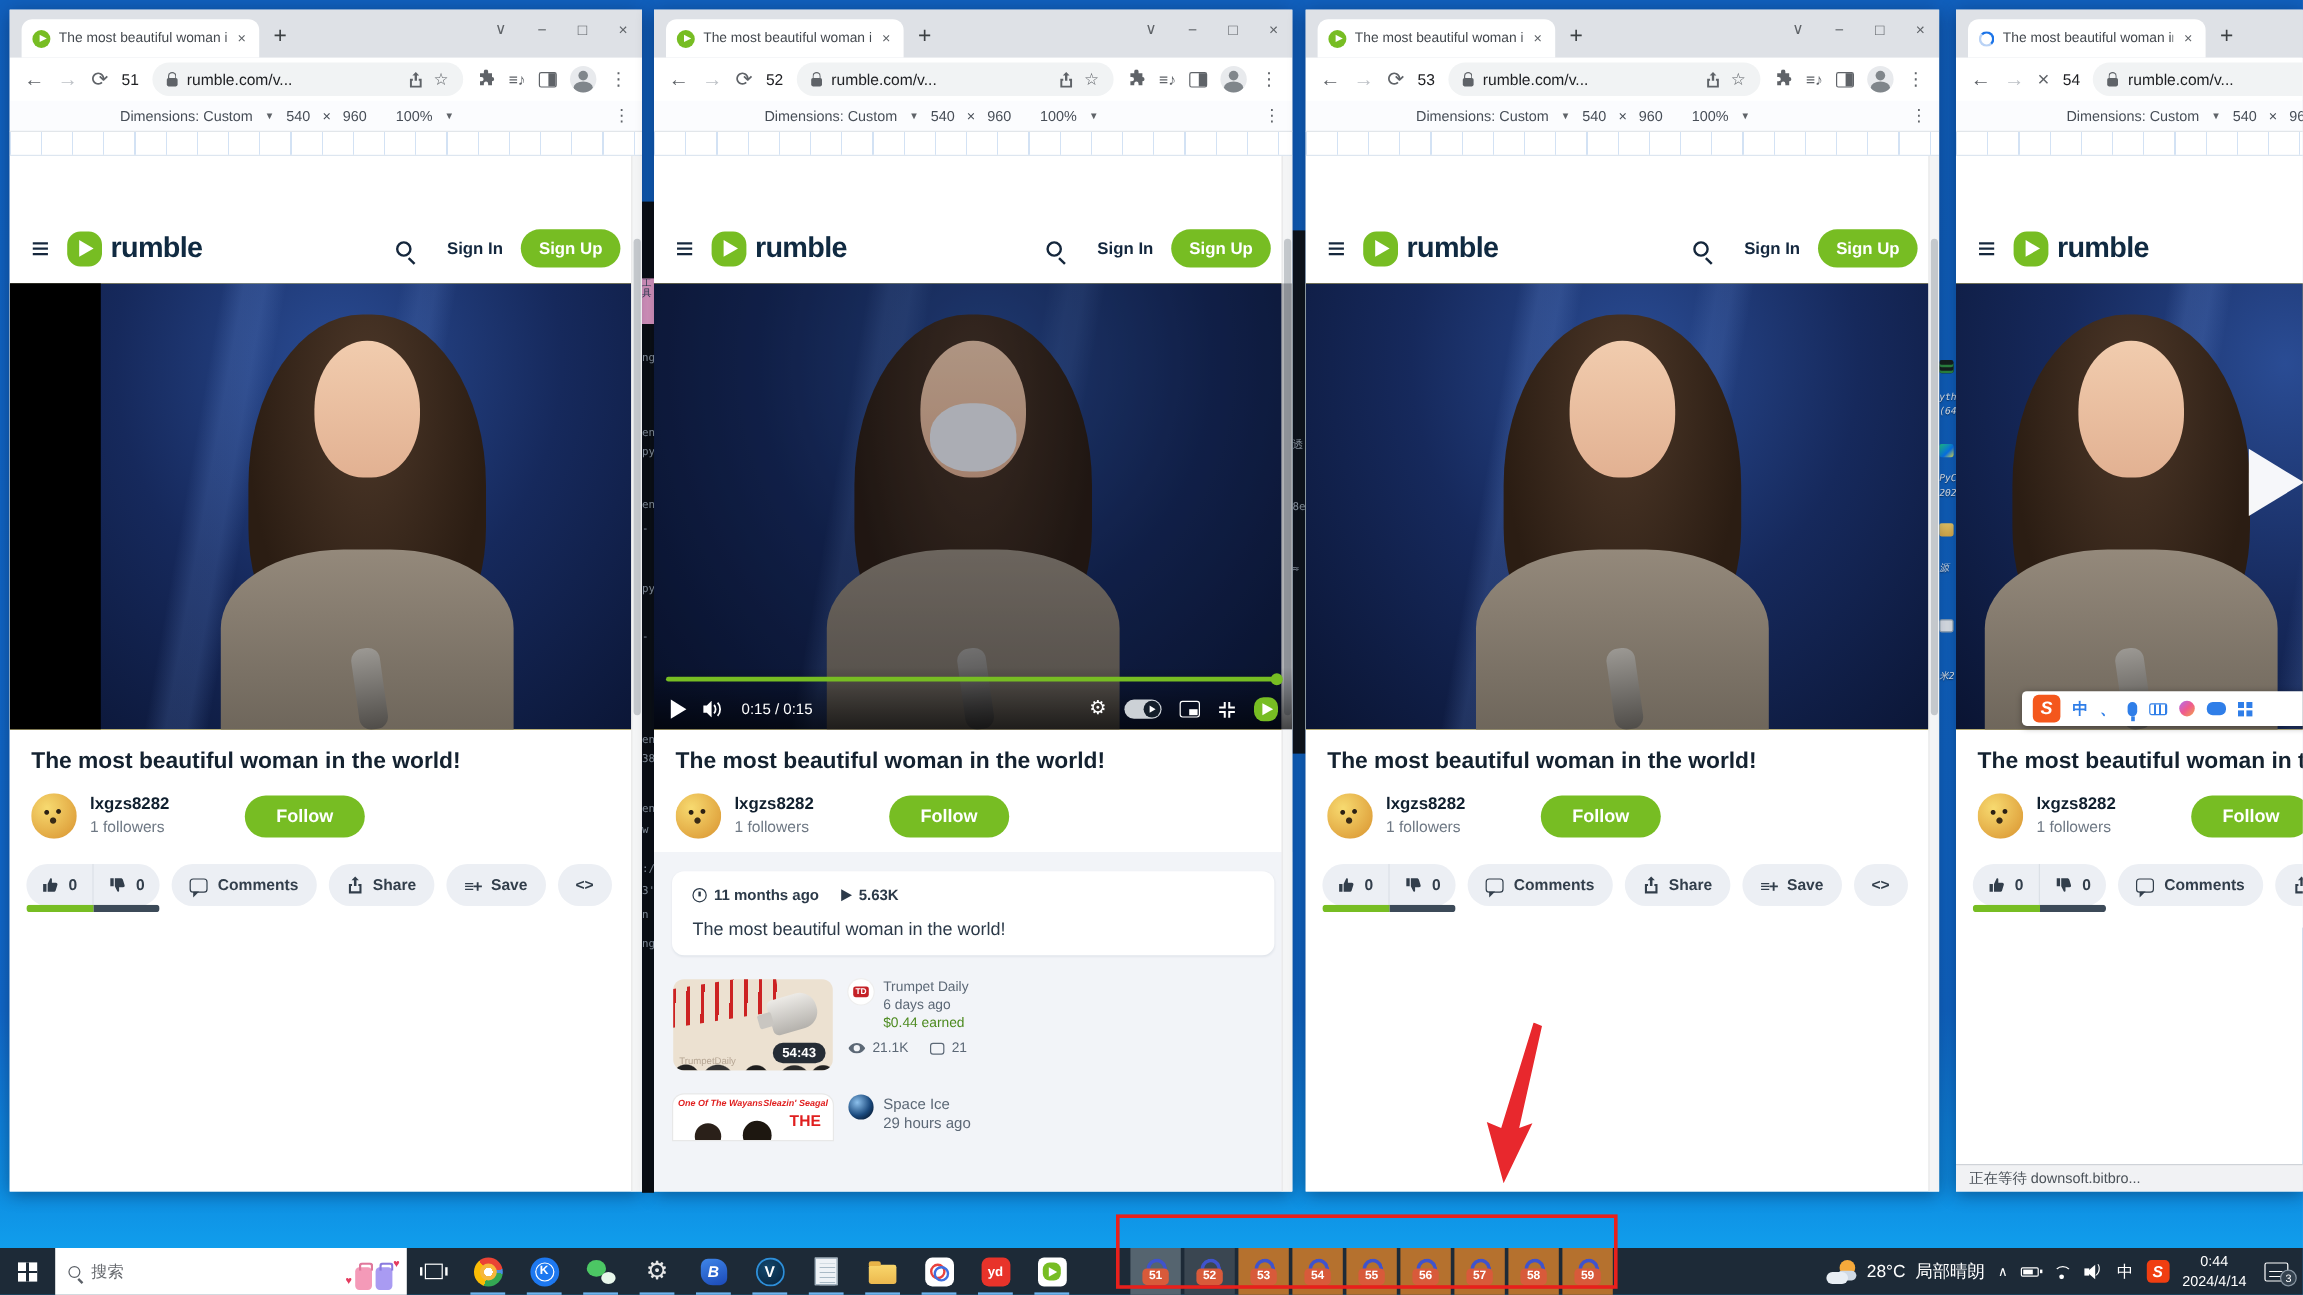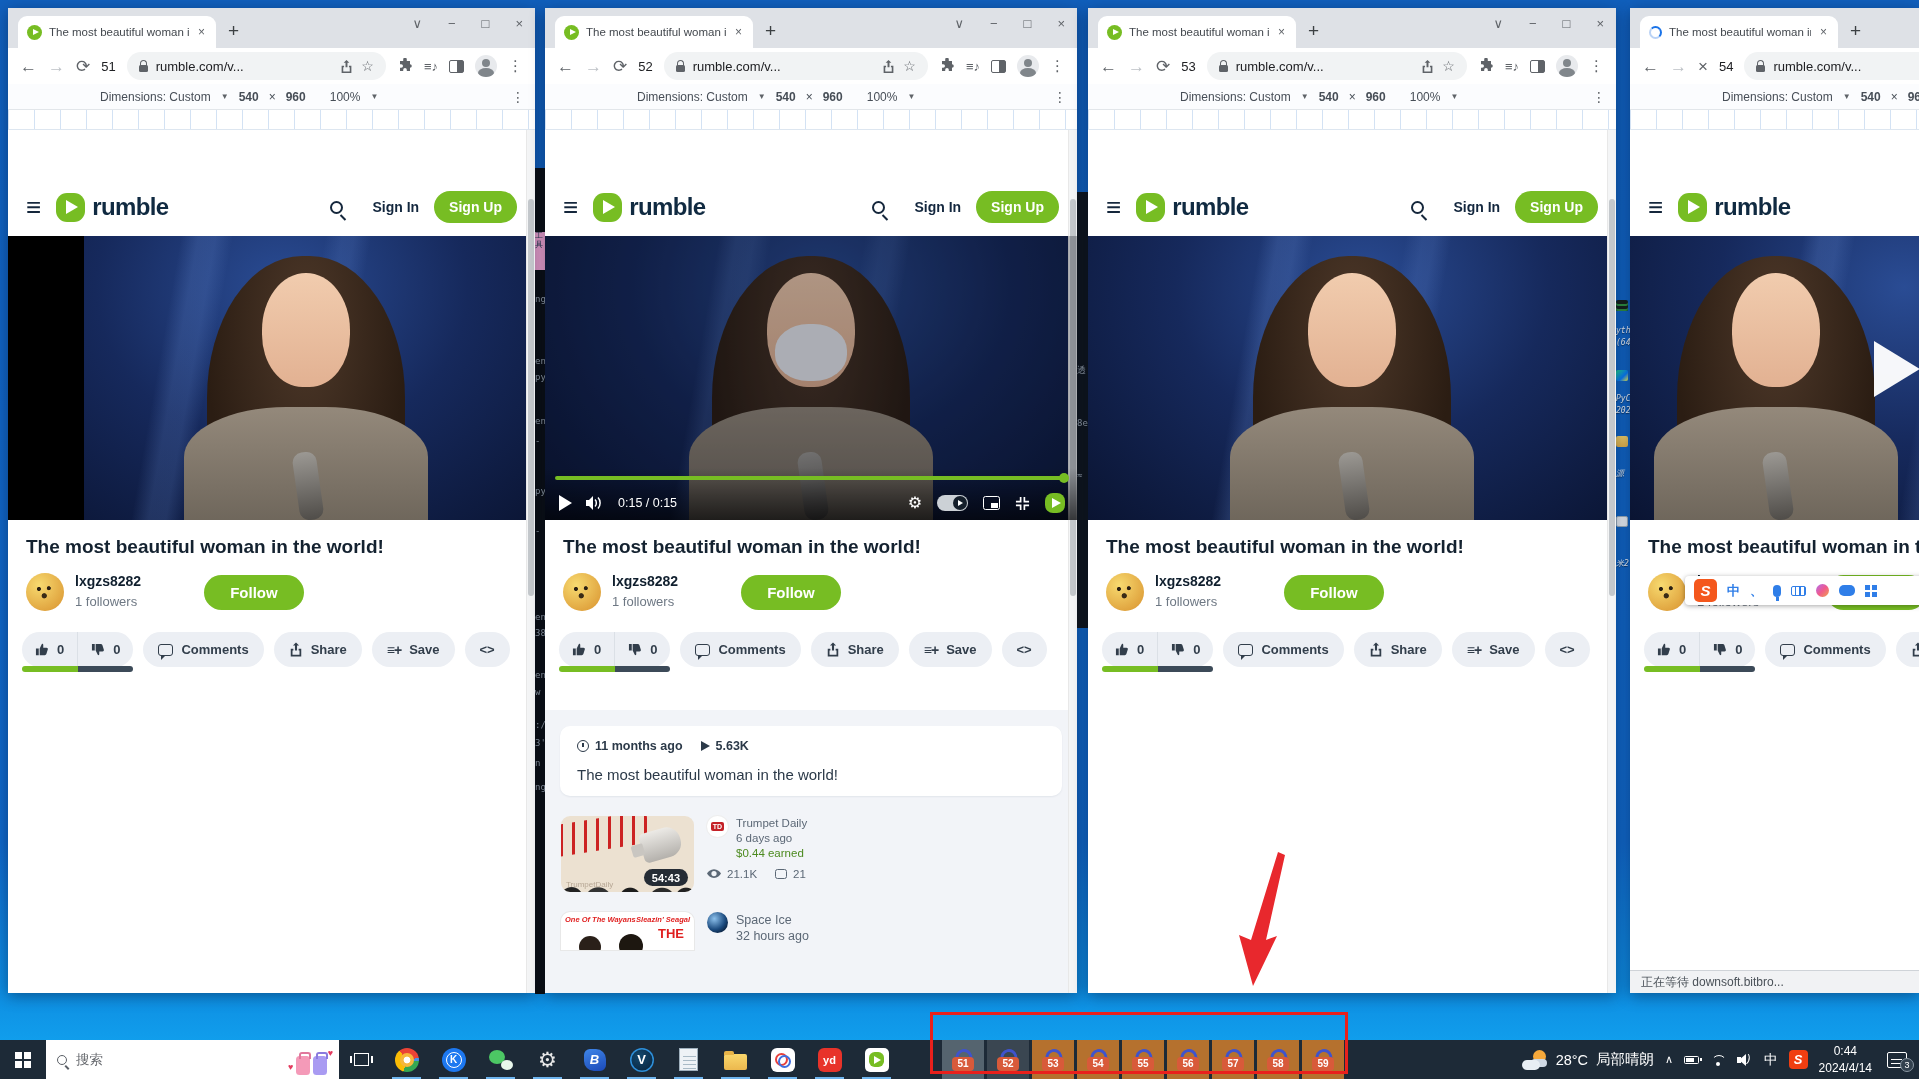--- a/index.html
+++ b/index.html
@@ -37,38 +37,38 @@
   .star{color:#5f6368;font-size:14px}
   .tbico{color:#5f6368;font-size:13px;display:flex;align-items:center}
   .panelico{width:15px;height:13px;border:1.7px solid #5f6368;border-radius:2px;position:relative}
   .panelico::after{content:"";position:absolute;right:0;top:0;bottom:0;width:6px;background:#5f6368}
   .avatar{width:22px;height:22px;border-radius:50%;background:#e8eaed;position:relative;overflow:hidden}
   .avatar::before{content:"";position:absolute;left:7px;top:4px;width:8px;height:8px;border-radius:50%;background:#80868b}
   .avatar::after{content:"";position:absolute;left:3px;top:13px;width:16px;height:10px;border-radius:50%;background:#80868b}
   .dots{color:#5f6368;font-size:15px;letter-spacing:0}
 
   .dtb{height:26px;background:#fbfcfe;border-bottom:1px solid #e2e6ea;display:flex;align-items:center;gap:10px;padding-left:92px;padding-right:10px;font-size:12px;color:#474e57;flex:none}
-  .dtb b{font-weight:700}
+  .dtb b{font-weight:400}
   .dtb .ddots{margin-left:auto;color:#5f6368;font-size:14px}
   .carr{font-size:8px;color:#5f6368}
 
   .page{flex:1;background:#fff;position:relative;overflow:hidden}
   .ruler{height:20px;border-bottom:1px solid #dde6f0;background-image:repeating-linear-gradient(90deg,#d3e2f4 0 1px,transparent 1px 26px)}
   .rhead{height:58px;margin-top:48px;display:flex;align-items:center;gap:15px;padding:0 18px}
   .burger{font-size:26px;color:#15273c;font-weight:700;line-height:.8}
   .rlogo{display:flex;align-items:center;gap:7px}
   .rplay{width:29px;height:29px;background:#77bd23;border-radius:38%;position:relative}
   .rplay::after{content:"";position:absolute;left:10px;top:7px;border-left:12px solid #fff;border-top:7.5px solid transparent;border-bottom:7.5px solid transparent}
   .rname{font-size:24px;font-weight:800;color:#102a41;letter-spacing:-.6px}
   .srch{width:13px;height:13px;border:2px solid #15273c;border-radius:50%;position:relative;margin-left:auto}
   .srch::after{content:"";position:absolute;left:10px;top:11px;width:2px;height:7px;background:#15273c;transform:rotate(-45deg)}
   .signin{font-size:14px;font-weight:700;color:#13273e;margin-left:14px}
   .signup{background:#77bd23;color:#fff;font-size:14px;font-weight:700;padding:8px 15px;border-radius:19px}
 
-  .video{height:284px;background:#fde047;position:relative;overflow:hidden}
+  .video{height:372px;background:#fde047;position:relative;overflow:hidden}
   .scene{position:absolute;inset:0;background:radial-gradient(ellipse at 52% 18%,#2a4c94 0%,#16295c 48%,#0a1432 100%)}
   .scene::before{content:"";position:absolute;inset:0;background:linear-gradient(100deg,transparent 30%,rgba(120,160,235,.18) 33% 36%,transparent 39%,transparent 55%,rgba(120,160,235,.14) 58% 60%,transparent 63%)}
   .pgroup{position:absolute;inset:0}
   .hair{position:absolute;left:50%;top:7%;width:198px;height:296px;transform:translateX(-50%);background:radial-gradient(ellipse at 50% 24%,#4d3829 0%,#2b1d13 72%);border-radius:48% 48% 40% 40%}
   .face{position:absolute;left:50%;top:13%;width:88px;height:114px;transform:translateX(-50%);background:linear-gradient(#f1ccae,#e2b192);border-radius:50% 50% 46% 46%}
   .blazer{position:absolute;left:50%;bottom:-6px;width:244px;height:42%;transform:translateX(-50%);background:linear-gradient(#94897b,#6d655a);border-radius:42% 42% 0 0}
   .mic{position:absolute;left:calc(50% - 10px);bottom:0;width:24px;height:68px;background:linear-gradient(#9b9893,#504d49);border-radius:10px;transform:rotate(-8deg)}
   .s1 .pgroup{transform:translateX(34px)}
   .blackbar{position:absolute;left:0;top:0;bottom:0;width:76px;background:#000;z-index:2}
   .s2 .scene-dim{position:absolute;inset:0;background:rgba(5,8,18,.28);z-index:1}
@@ -589,21 +589,21 @@
           <span class="t2a">One Of The Wayans</span>
           <span class="t2b">Sleazin' Seagal</span>
           <span class="t2c">THE</span>
           <span class="t2h1"></span>
             <span class="t2h2"></span>
         </div>
         <div class="rcol">
           <div class="rch">
             <span class="earth"></span>
             <span class="rchtxt" style="font-size:12.5px"><span>Space Ice</span><br>
-              <span>32 hours ago</span></span>
+              <span>29 hours ago</span></span>
           </div>
         </div>
       </div>
     </div>
     <div class="sbar">
         <i></i>
       </div>
   </div>
 </div>
 

